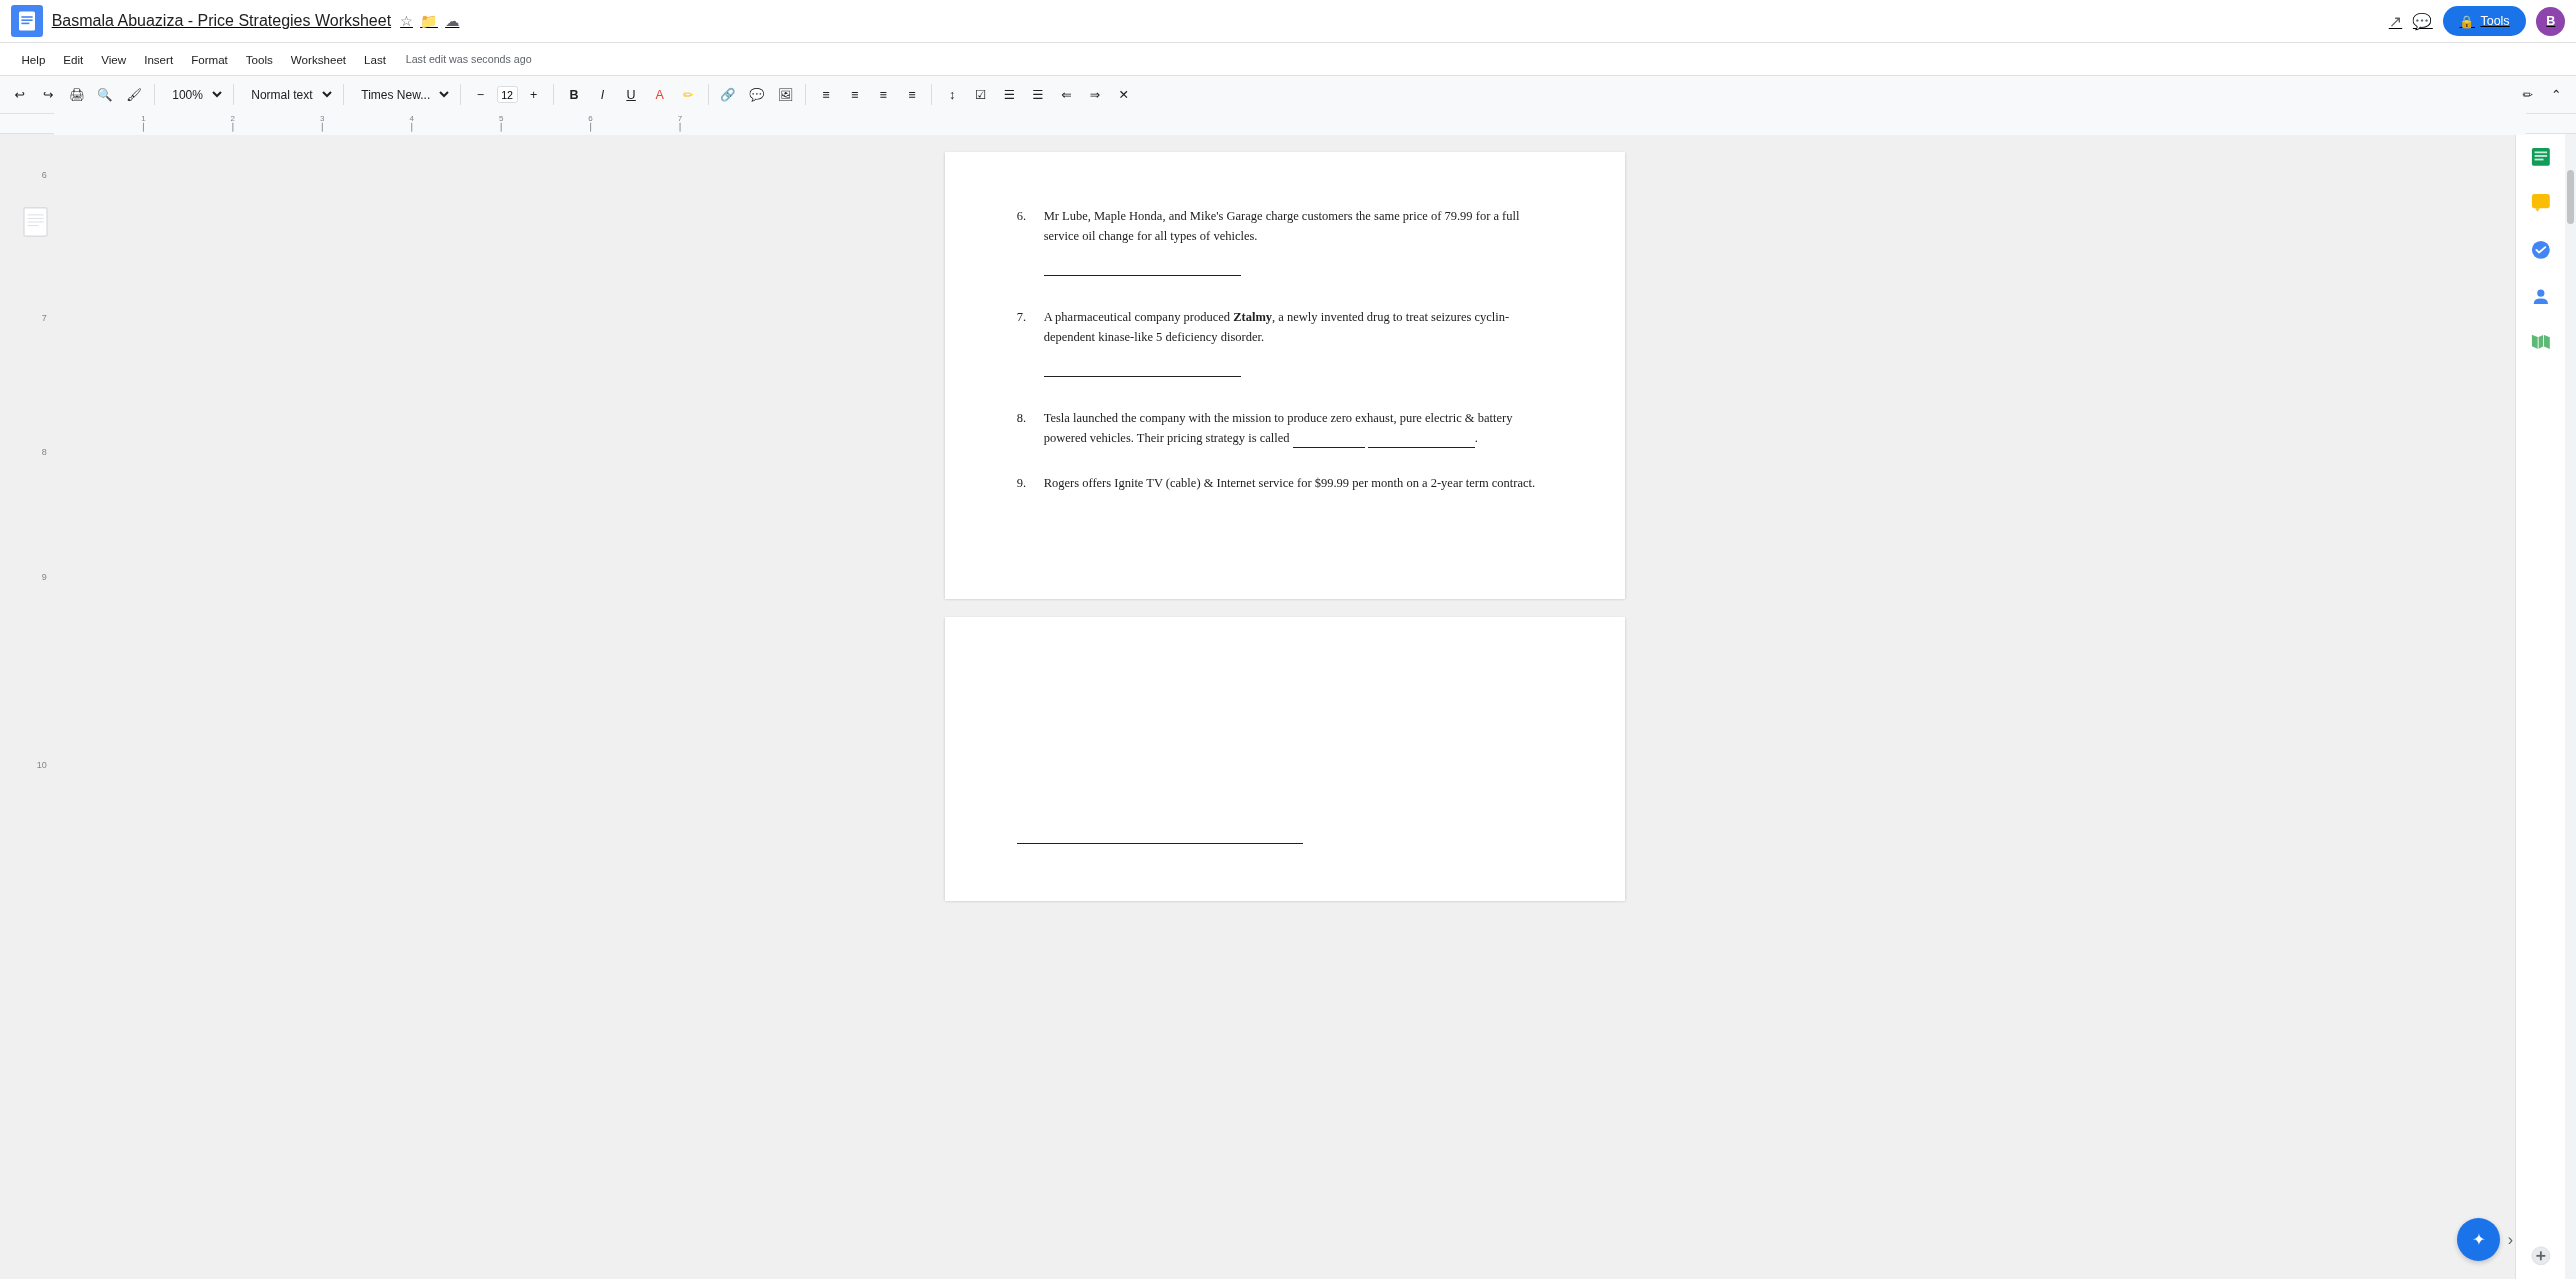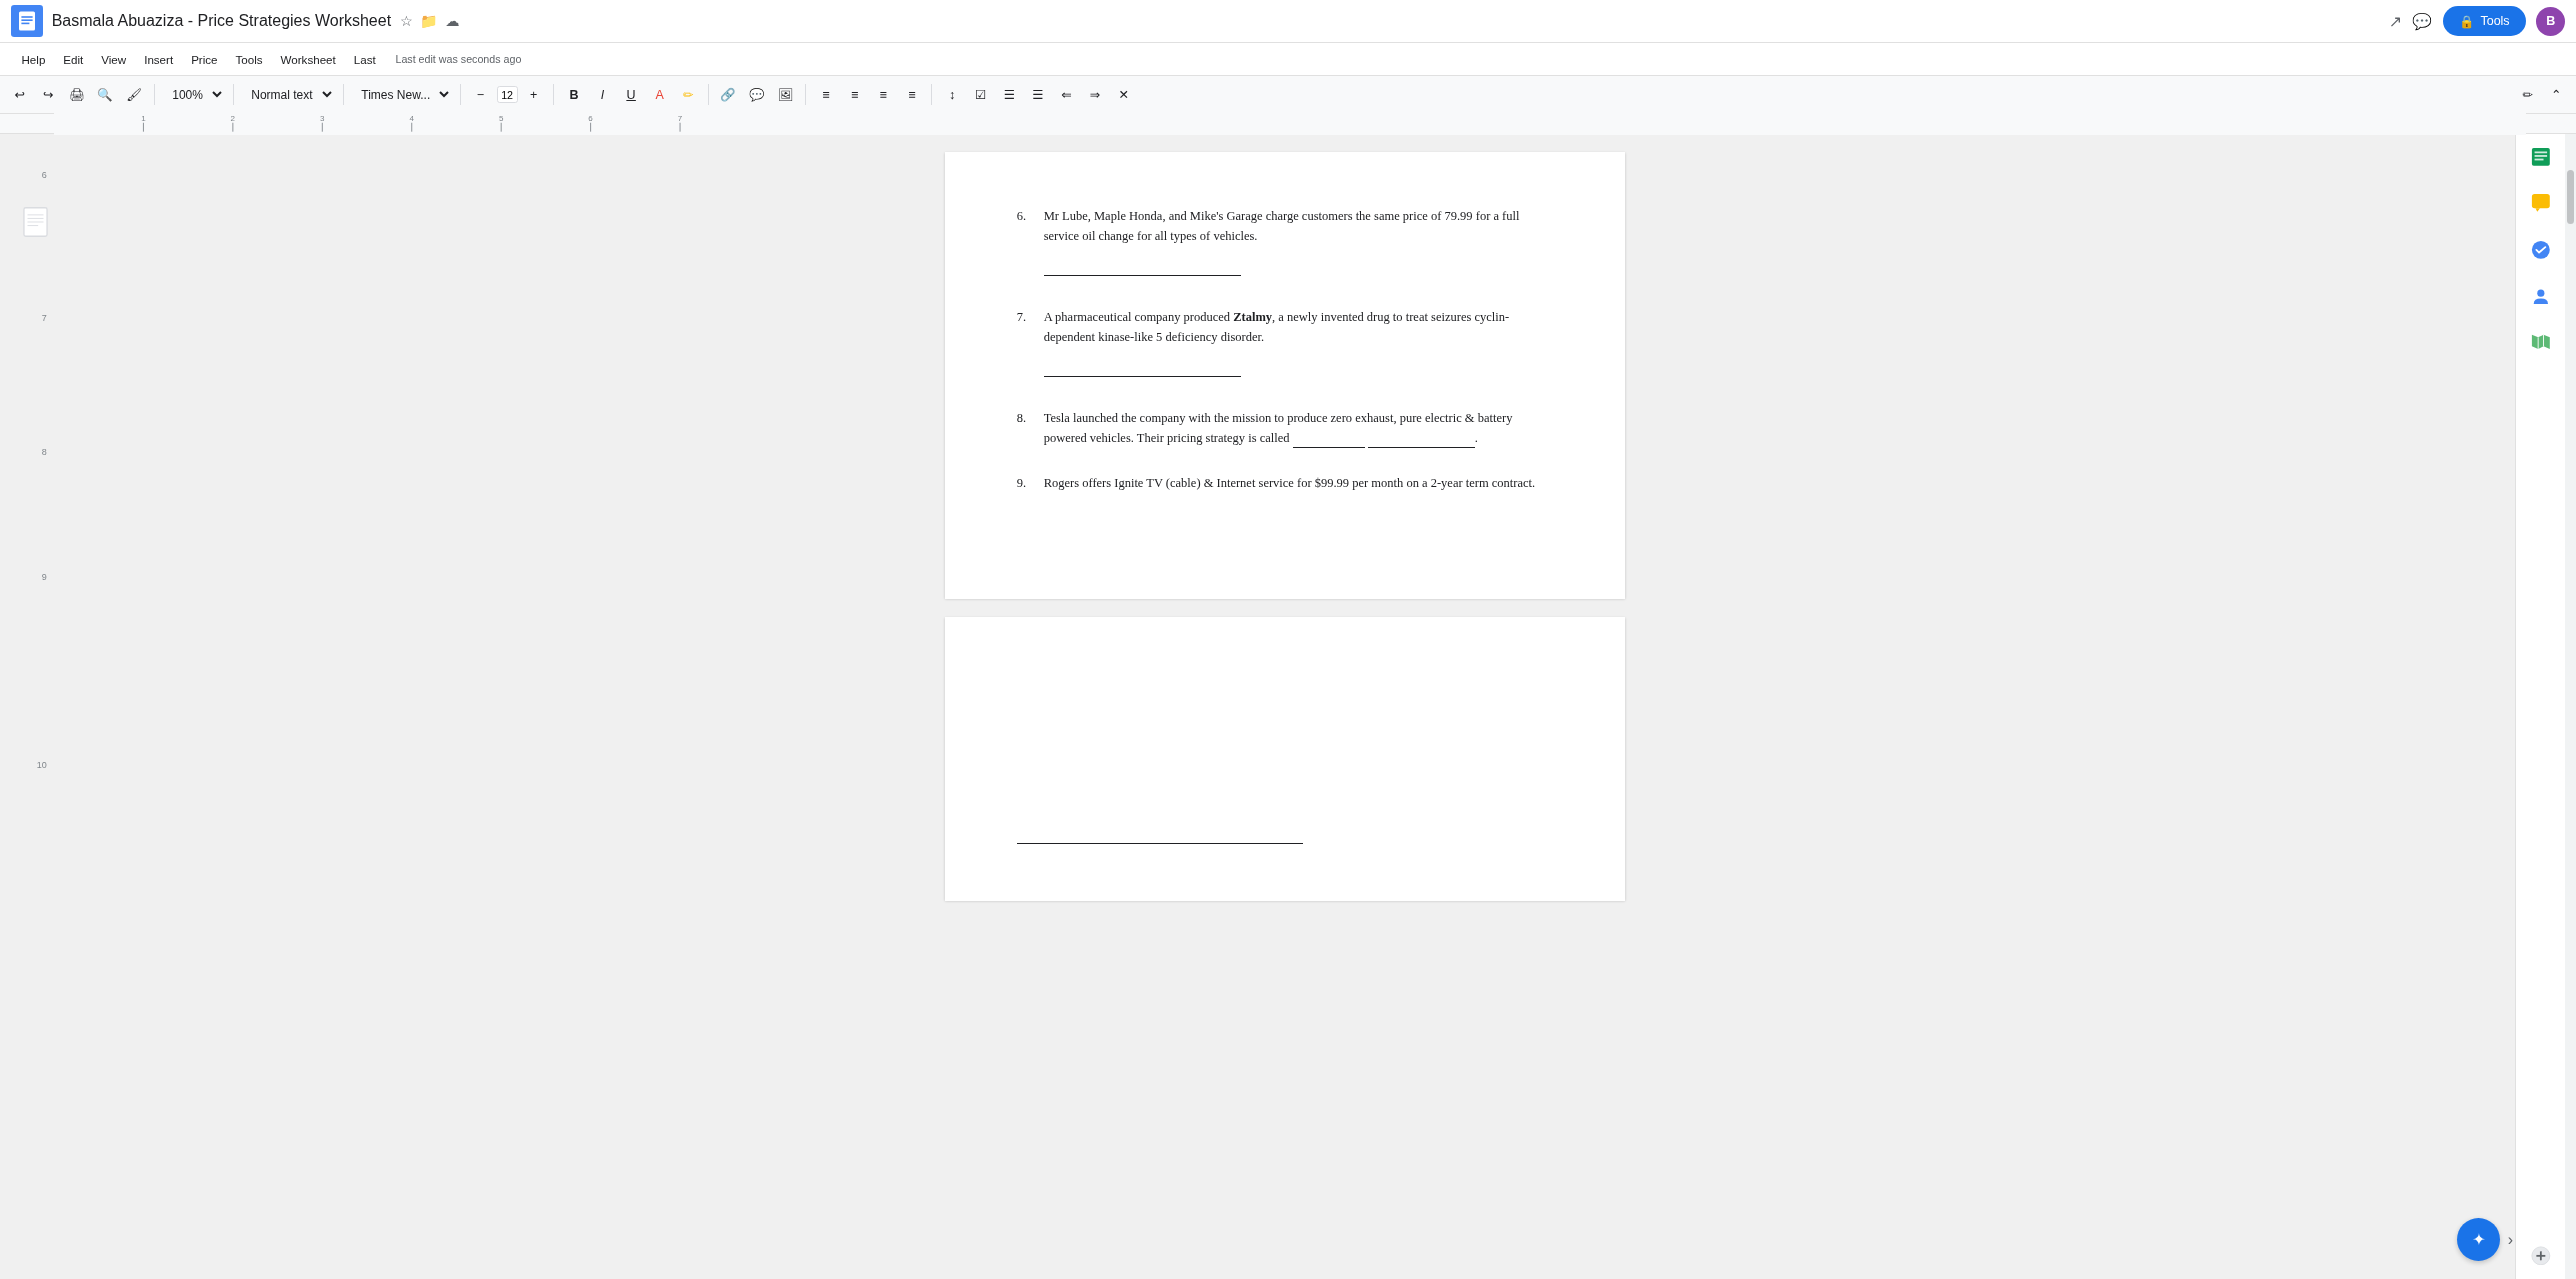--- a/index.html
+++ b/index.html
@@ -6,20 +6,21 @@
     body { font-family: Arial, sans-serif; background: #f0f0f0; overflow-x: hidden; }
 
     
     .title-bar {
       display: flex;
       align-items: center;
       background: #fff;
       padding: 5.4px 10.7px;
       height: 43px;
       border-bottom: 0.9px solid #e0e0e0;
+      text-decoration: underline;
     }
     .app-icon {
       width: 32px;
       height: 32px;
       margin-right: 9px;
       flex-shrink: 0;
     }
     .doc-title {
       font-size: 16px;
       color: #202124;
@@ -313,21 +314,21 @@
     </button>
     <div class="avatar">B</div>
   </div>
 </div>
 
 <div class="menu-bar">
   <span class="menu-item">Help</span>
   <span class="menu-item">Edit</span>
   <span class="menu-item">View</span>
   <span class="menu-item">Insert</span>
-  <span class="menu-item">Price</span>
+  <span class="menu-item">Format</span>
   <span class="menu-item">Tools</span>
   <span class="menu-item">Worksheet</span>
   <span class="menu-item">Last</span>
   <span class="last-edit">Last edit was seconds ago</span>
 </div>
 
 <div class="toolbar">
   <button class="toolbar-icon-btn" title="Undo">↩</button>
   <button class="toolbar-icon-btn" title="Redo">↪</button>
   <button class="toolbar-icon-btn" title="Print">🖨</button>

